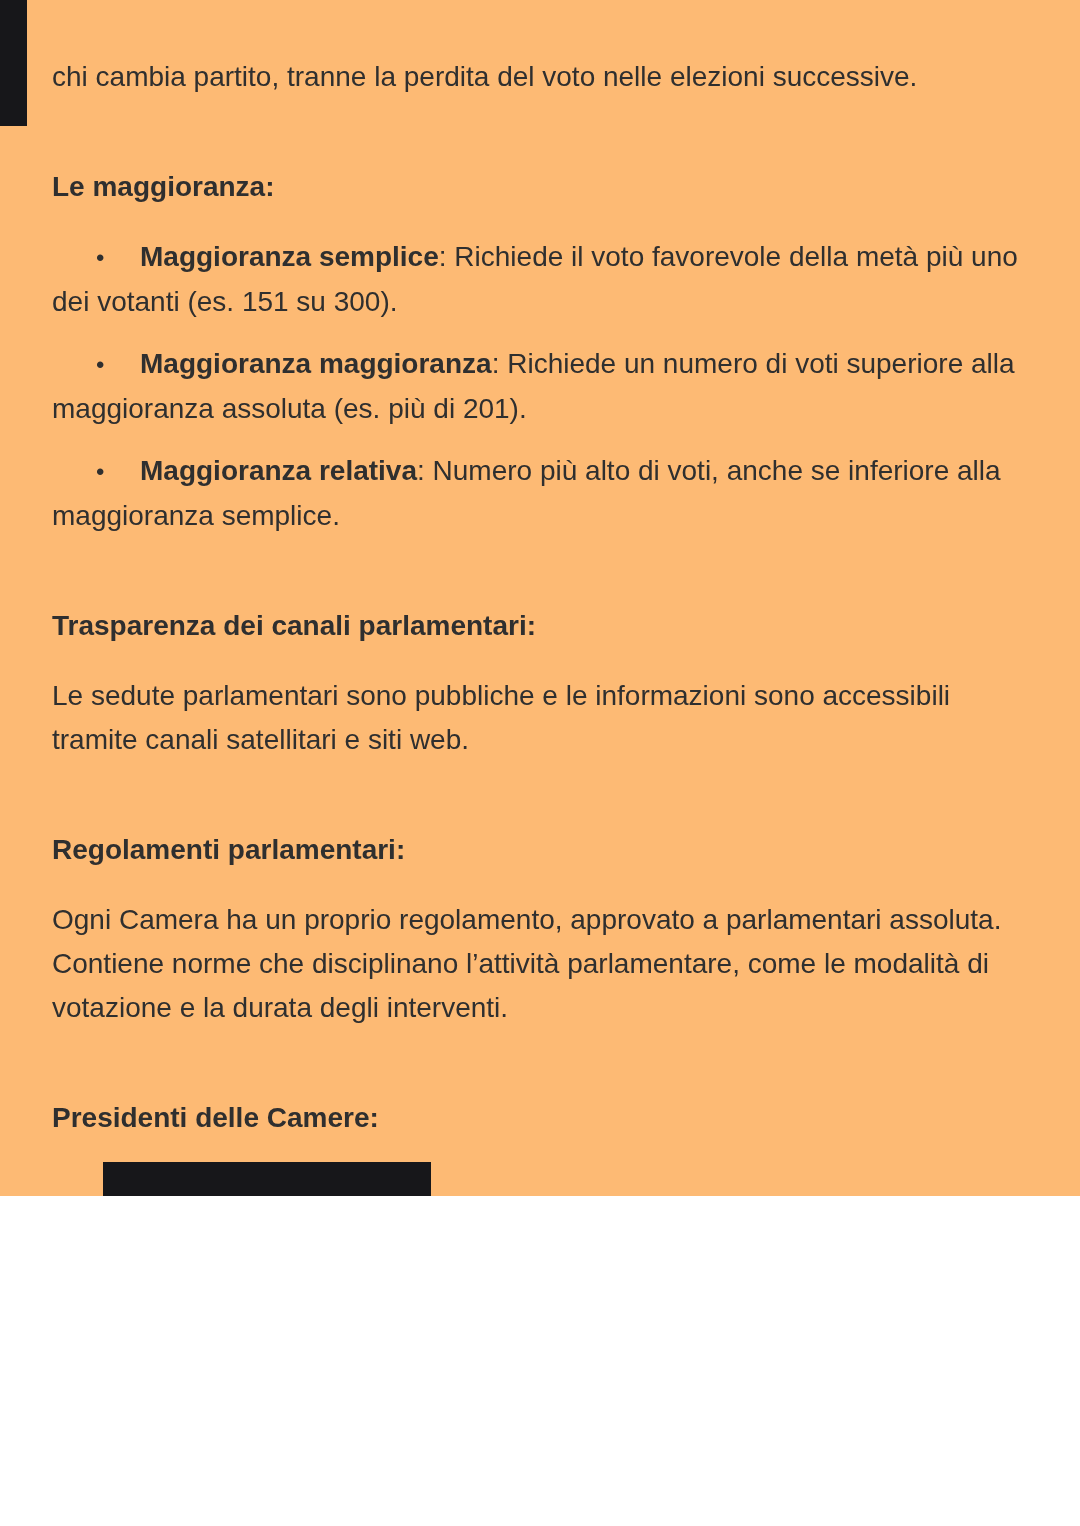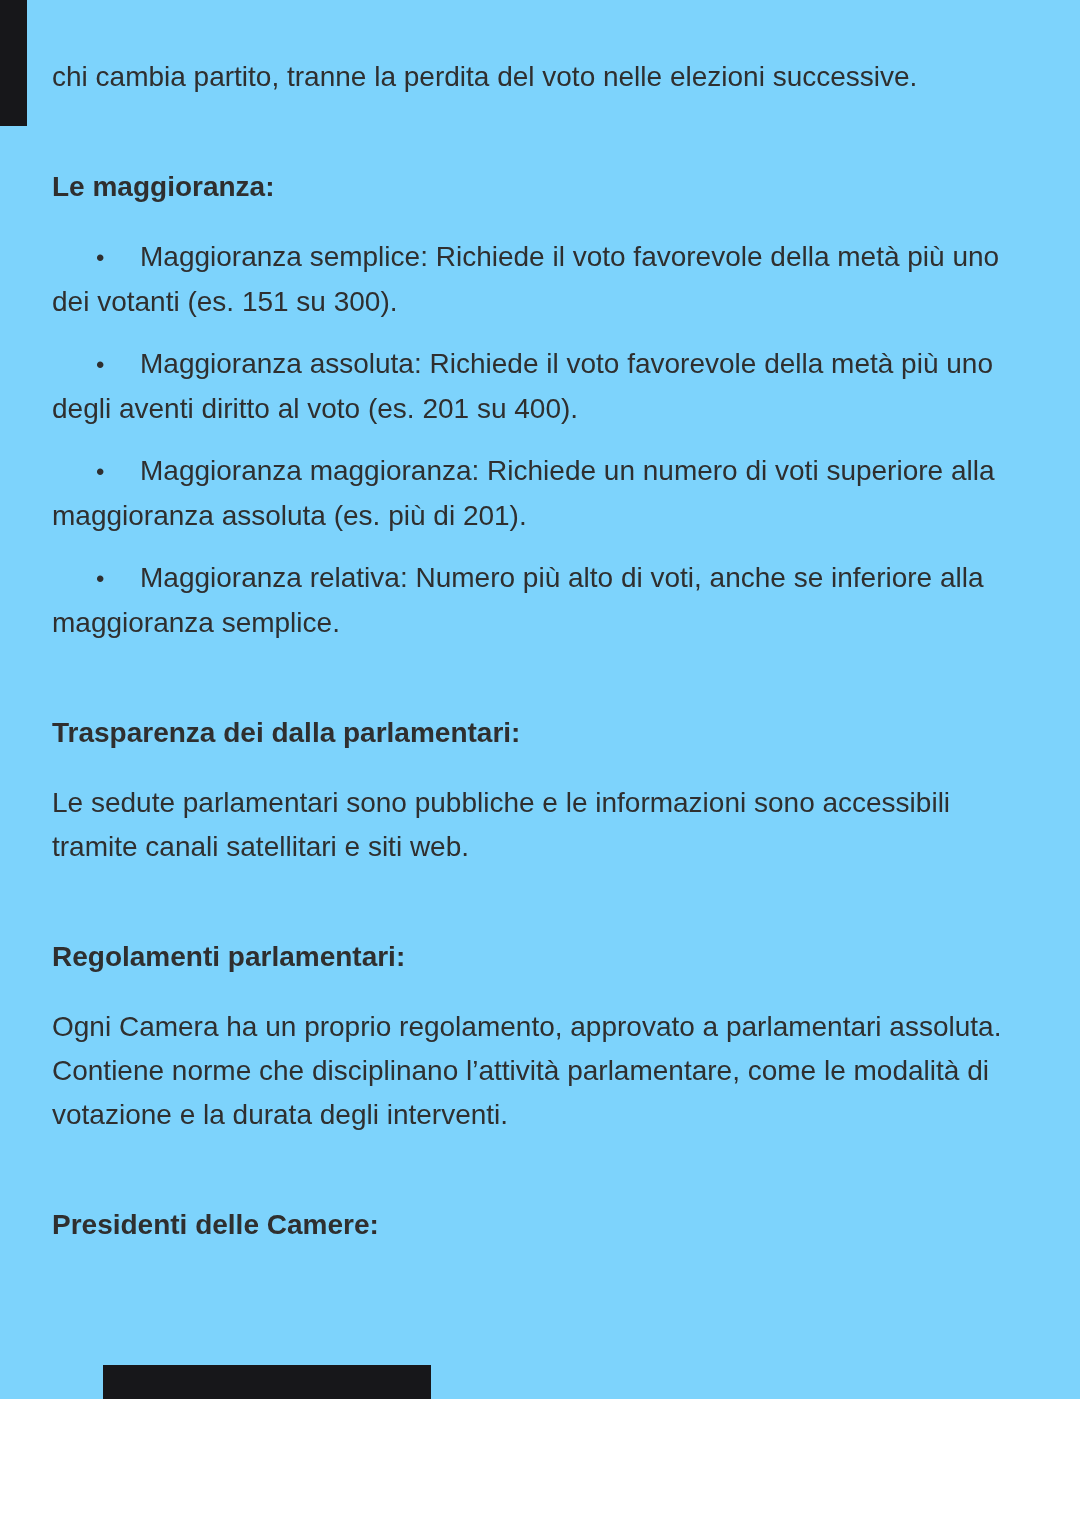--- a/index.html
+++ b/index.html
@@ -7,22 +7,22 @@
     padding: 0;
     background: #ffffff;
   }
   body {
     font-family: "Liberation Sans", "DejaVu Sans", sans-serif;
     color: #2f2f2f;
   }
   .page {
     position: relative;
     width: 1080px;
-    height: 1399px;
-    background: #7dd3fc;
+    height: 1196px;
+    background: #fdba74;
     overflow: hidden;
     box-sizing: border-box;
     padding: 55px 50px 0 52px;
     font-size: 28px;
     line-height: 44px;
   }
   .edge-artifact {
     position: absolute;
     background: #17171a;
   }
@@ -55,48 +55,47 @@
     max-width: 985px;
   }
   .bullet .dot {
     display: inline-block;
     width: 16px;
     margin-right: 28px;
     text-indent: 0;
     font-size: 24px;
   }
   .bullet .term {
-    font-weight: normal;
+    font-weight: bold;
   }
   .first-para {
     margin-top: 0;
   }
 </style>
 </head>
 <body>
 
 <div class="page">
 
   <div class="edge-artifact top-left"></div>
 
   <p class="para first-para">chi cambia partito, tranne la perdita del voto nelle elezioni successive.</p>
 
 
 
   <p class="heading"><span>Le maggioranza</span><span class="colon">:</span></p>
 
   <p class="bullet"><span class="dot">•</span><span class="term">Maggioranza semplice</span><span>: Richiede il voto favorevole della metà più uno dei votanti (es. 151 su 300).</span></p>
 
-  <p class="bullet"><span class="dot">•</span><span class="term">Maggioranza assoluta</span><span>: Richiede il voto favorevole della metà più uno degli aventi diritto al voto (es. 201 su 400).</span></p>
 
   <p class="bullet"><span class="dot">•</span><span class="term">Maggioranza maggioranza</span><span>: Richiede un numero di voti superiore alla maggioranza assoluta (es. più di 201).</span></p>
 
   <p class="bullet"><span class="dot">•</span><span class="term">Maggioranza relativa</span><span>: Numero più alto di voti, anche se inferiore alla maggioranza semplice.</span></p>
 
-  <p class="heading"><span>Trasparenza dei dalla parlamentari</span><span class="colon">:</span></p>
+  <p class="heading"><span>Trasparenza dei canali parlamentari</span><span class="colon">:</span></p>
 
   <p class="para">Le sedute parlamentari sono pubbliche e le informazioni sono accessibili tramite canali satellitari e siti web.</p>
 
   <p class="heading"><span>Regolamenti parlamentari</span><span class="colon">:</span></p>
 
   <p class="para">Ogni Camera ha un proprio regolamento, approvato a parlamentari assoluta. Contiene norme che disciplinano l’attività parlamentare, come le modalità di votazione e la durata degli interventi.</p>
 
   <p class="heading"><span>Presidenti delle Camere</span><span class="colon">:</span></p>
 
   <div class="edge-artifact bottom"></div>

